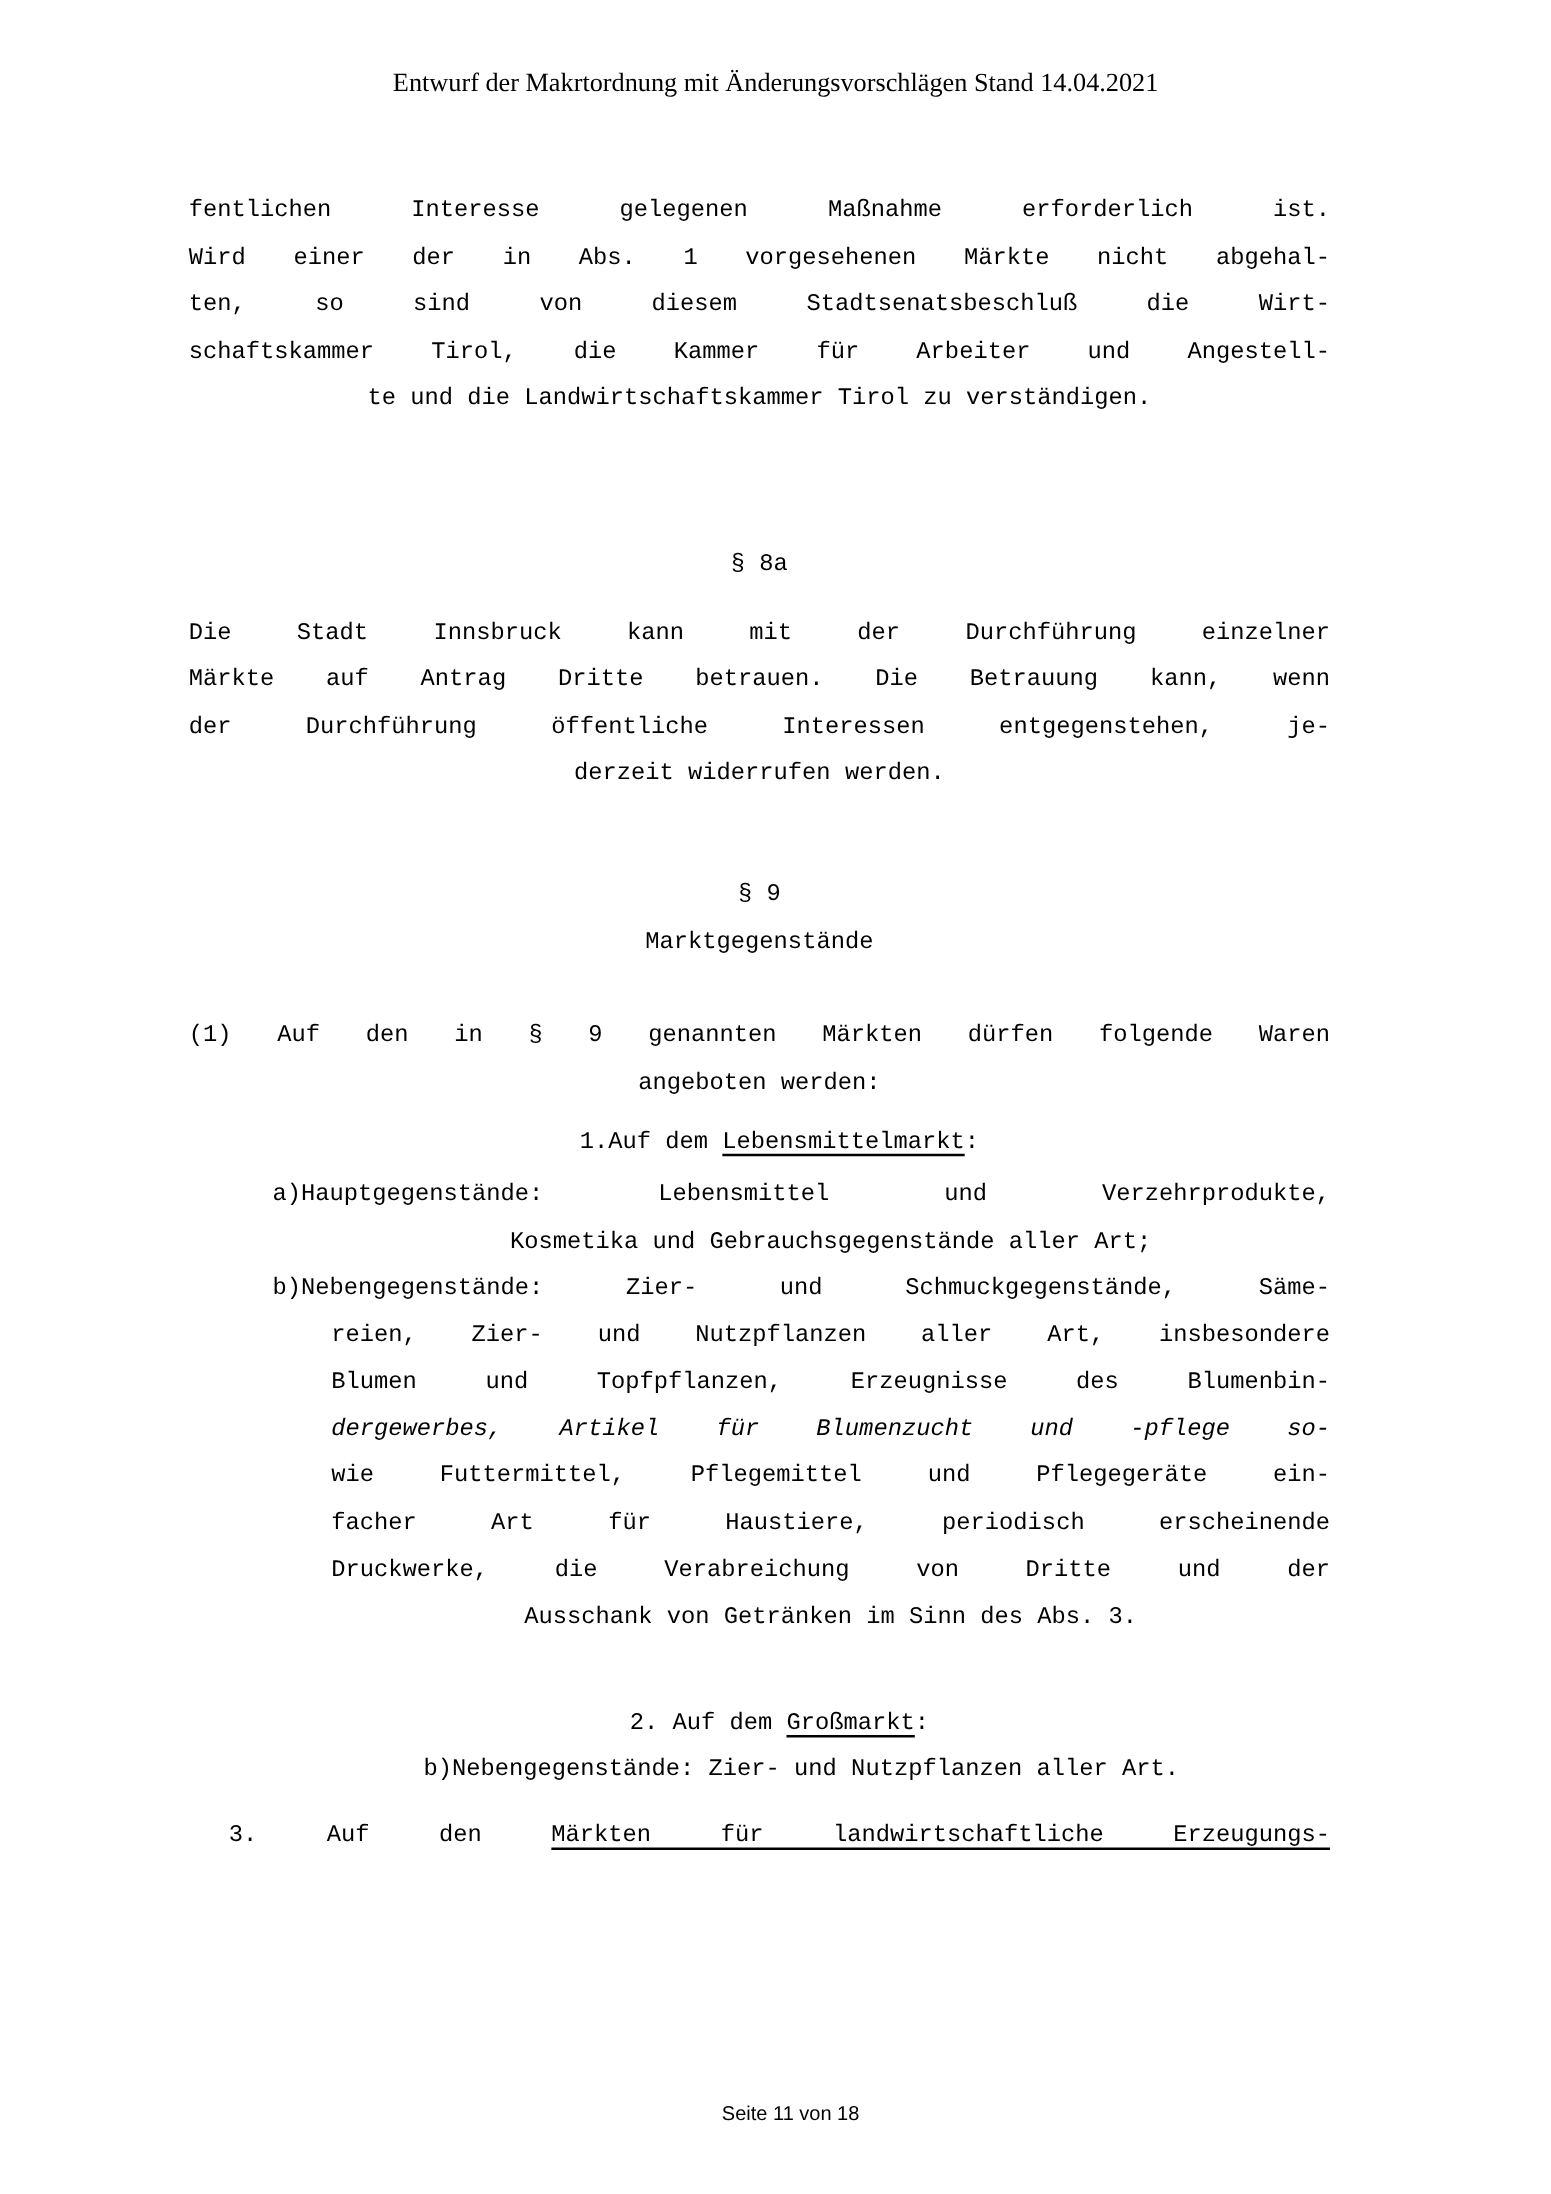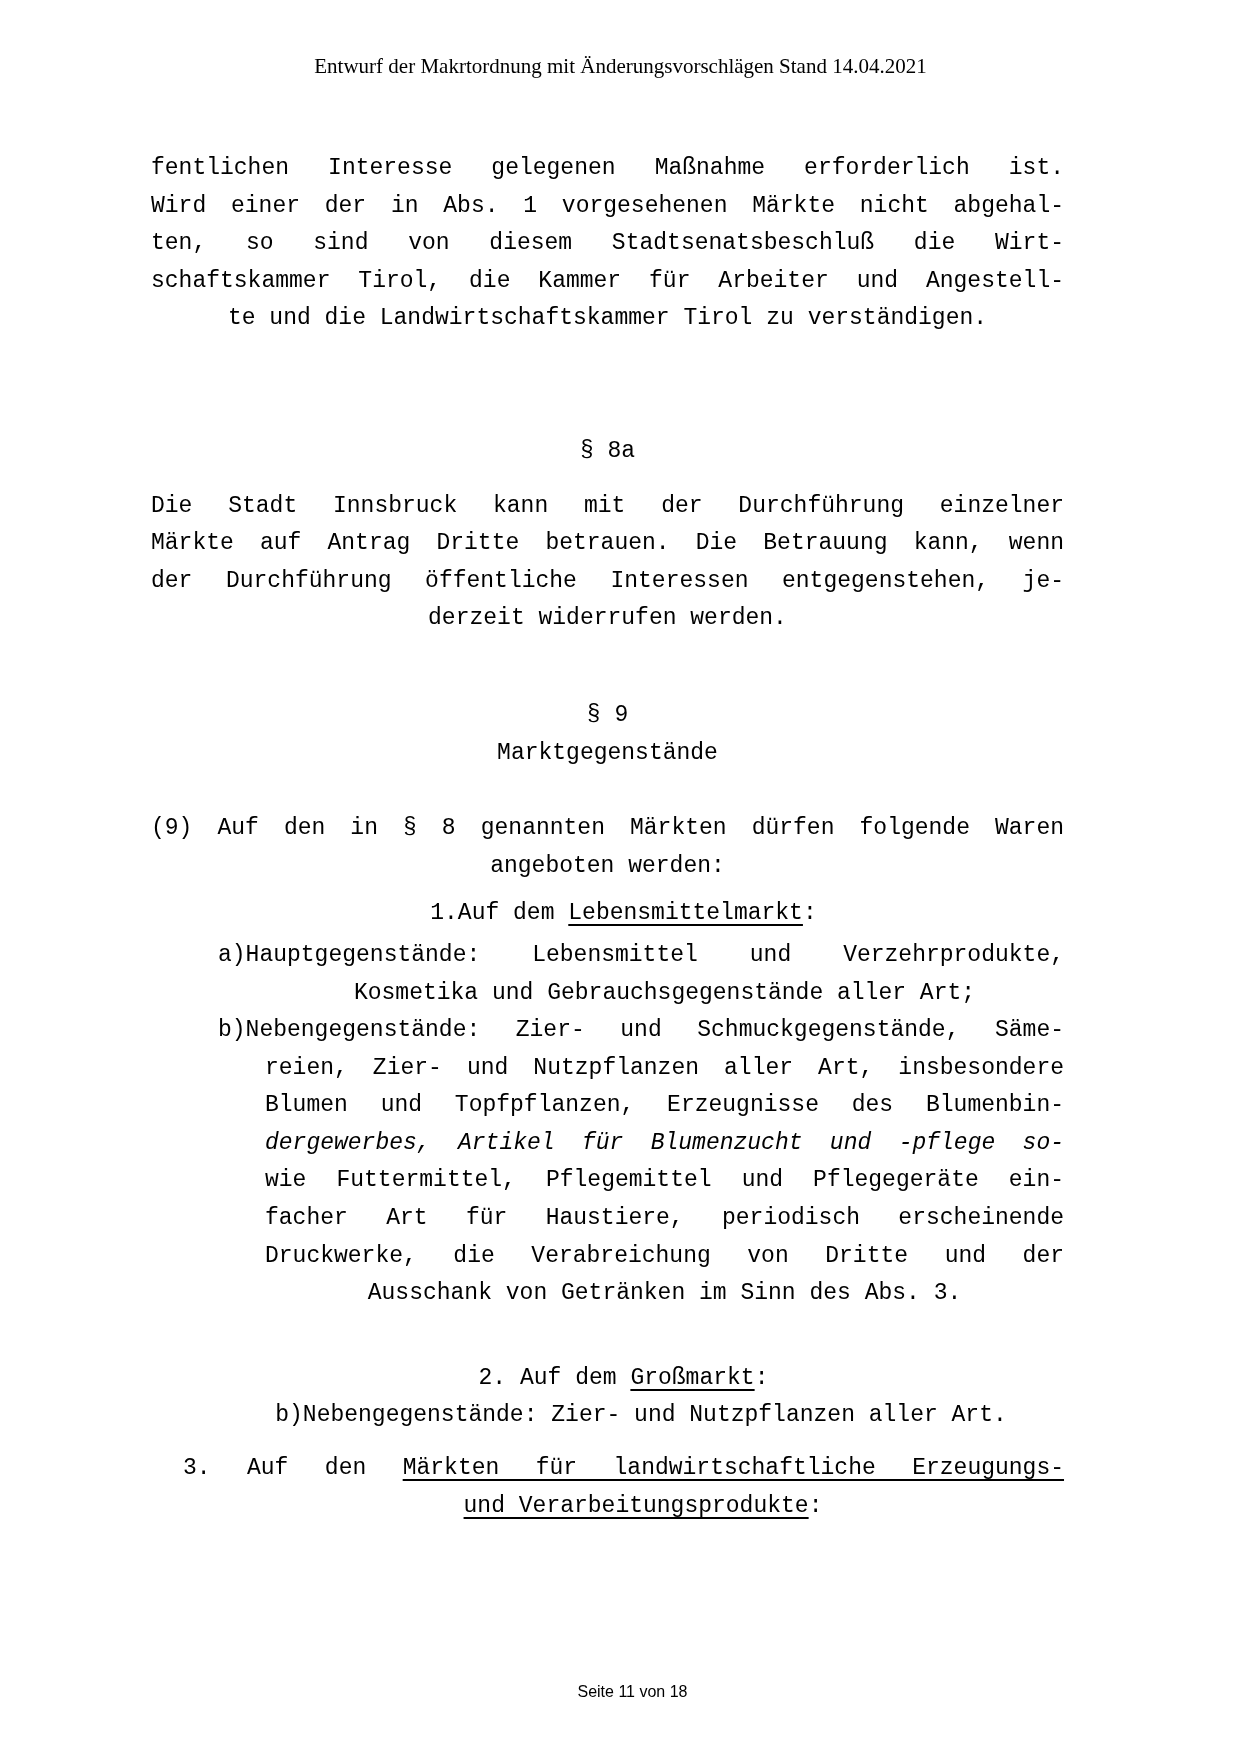--- a/index.html
+++ b/index.html
@@ -25,21 +25,21 @@
     font-size: 21px;
     line-height: 26px;
     white-space: nowrap;
   }
   .doc-body {
     position: absolute;
     left: 151px;
     top: 150px;
     width: 913px;
     font-family: "Liberation Mono", "DejaVu Sans Mono", monospace;
-    font-size: 23px;
+    font-size: 19px;
     line-height: 37.6px;
     letter-spacing: 0;
   }
   .block { margin: 0; }
   .line {
     white-space: normal;
     text-align: center;
   }
   .line.j {
     text-align: justify;
@@ -88,21 +88,21 @@
         <div class="line j"><span>Die Stadt Innsbruck kann mit der Durchführung einzelner</span></div>
         <div class="line j"><span>Märkte auf Antrag Dritte betrauen. Die Betrauung kann, wenn</span></div>
         <div class="line j"><span>der Durchführung öffentliche Interessen entgegenstehen, je-</span></div>
         <div class="line"><span>derzeit widerrufen werden.</span></div>
       </div>
       <div class="block" style="margin-top: 59px;">
         <div class="line c"><span>§ 9</span></div>
         <div class="line c"><span>Marktgegenstände</span></div>
       </div>
       <div class="block" style="margin-top: 38px;">
-        <div class="line j"><span>(9) Auf den in § 8 genannten Märkten dürfen folgende Waren</span></div>
+        <div class="line j"><span>(1) Auf den in § 9 genannten Märkten dürfen folgende Waren</span></div>
         <div class="line"><span>angeboten werden:</span></div>
       </div>
       <div class="block" style="margin-top: 10px;">
         <div class="line" style="padding-left: 32px;"><span>1.Auf dem </span><span class="u">Lebensmittelmarkt</span><span>:</span></div>
       </div>
       <div class="block" style="margin-top: 4px;">
         <div class="line j" style="padding-left: 67px;"><span>a)Hauptgegenstände: Lebensmittel und Verzehrprodukte,</span></div>
         <div class="line" style="padding-left: 114px;"><span>Kosmetika und Gebrauchsgegenstände aller Art;</span></div>
         <div class="line j" style="padding-left: 67px;"><span>b)Nebengegenstände: Zier- und Schmuckgegenstände, Säme-</span></div>
         <div class="line j" style="padding-left: 114px;"><span>reien, Zier- und Nutzpflanzen aller Art, insbesondere</span></div>
@@ -114,18 +114,17 @@
         <div class="line" style="padding-left: 114px;"><span>Ausschank von Getränken im Sinn des Abs. 3.</span></div>
       </div>
       <div class="block" style="margin-top: 47px;">
         <div class="line" style="padding-left: 32px;"><span>2. Auf dem </span><span class="u">Großmarkt</span><span>:</span></div>
       </div>
       <div class="block">
         <div class="line" style="padding-left: 67px;"><span>b)Nebengegenstände: Zier- und Nutzpflanzen aller Art.</span></div>
       </div>
       <div class="block" style="margin-top: 15px;">
         <div class="line j" style="padding-left: 32px;"><span>3. Auf den </span><span class="u">Märkten für landwirtschaftliche Erzeugungs-</span></div>
-        <div class="line" style="padding-left: 71px;"><span class="u">und Verarbeitungsprodukte</span><span>:</span></div>
       </div>
     </div>
 
   <div class="doc-footer">Seite 11 von 18</div>
 </div>
 
 </body></html>

